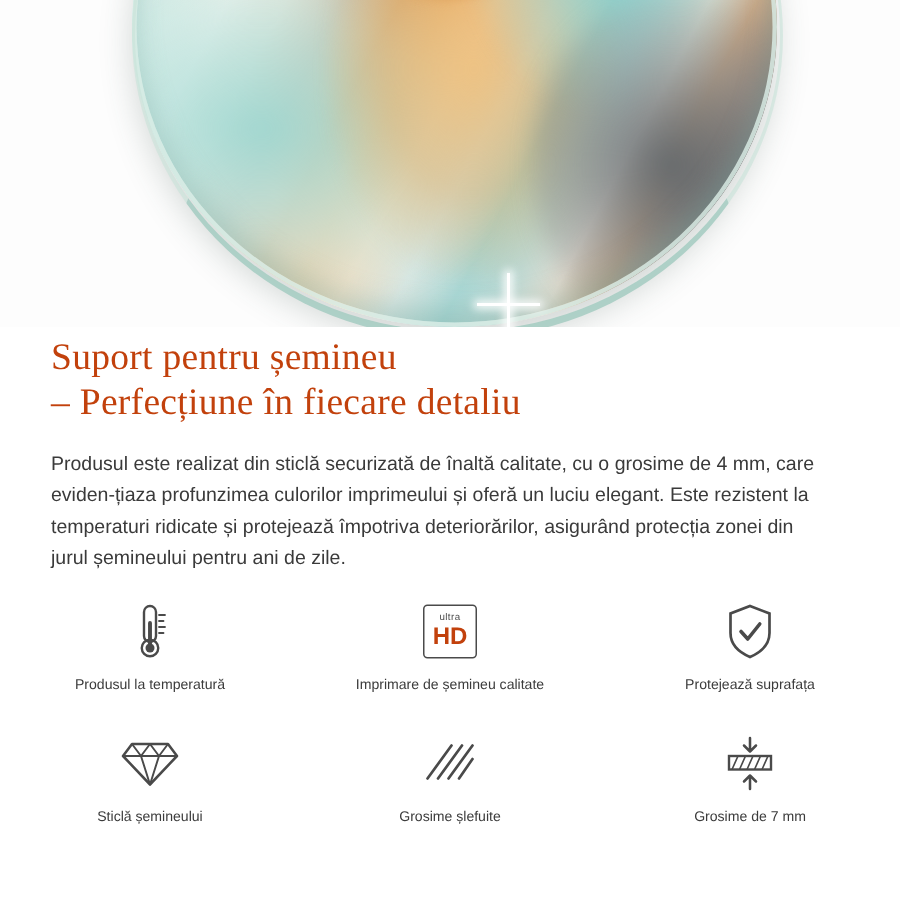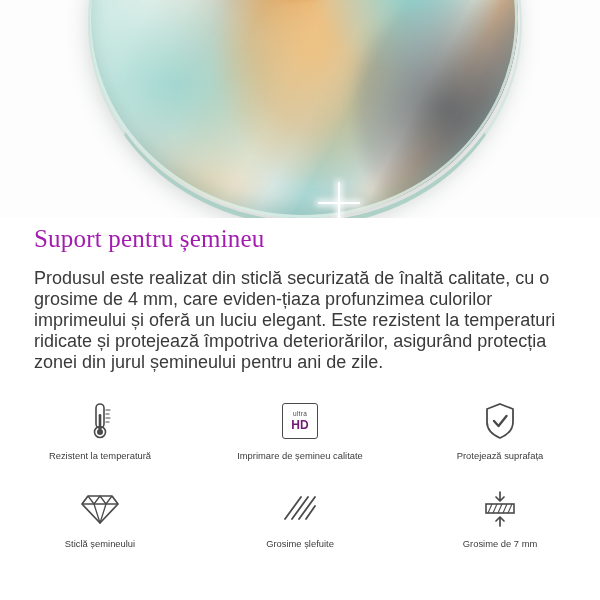--- a/index.html
+++ b/index.html
@@ -161,29 +161,29 @@
     left: 0;
     width: 600px;
   }
   .headline {
     margin: 0 0 0 34px;
     width: 540px;
     font-family: "Liberation Serif", serif;
     font-size: 25px;
     line-height: 30px;
     font-weight: 400;
-    color: #a21caf;
+    color: #c2410c;
     letter-spacing: 0.2px;
   }
   .headline .line2 { display: block; }
 
   .body-copy {
     margin: 14px 0 0 34px;
     width: 522px;
-    font-size: 18px;
+    font-size: 13px;
     line-height: 21px;
     color: #3a3a3a;
   }
 
   
   .features {
     position: absolute;
     top: 398px;
     left: 0;
     width: 600px;
@@ -221,23 +221,23 @@
     justify-content: center;
     line-height: 1;
   }
   .hd-box .ultra {
     font-size: 6.5px;
     letter-spacing: 0.3px;
     color: #4a4a4a;
     margin-bottom: 1px;
   }
   .hd-box .hd {
-    font-size: 12px;
+    font-size: 16px;
     font-weight: bold;
-    color: #701a75;
+    color: #c2410c;
   }
 </style>
 </head>
 <body>
 
 <div class="page">
 
   <div class="hero">
     <div class="plate">
       <div class="swirl1"></div>
@@ -247,37 +247,38 @@
       <div class="gold-vein"></div>
       <div class="rim"></div>
     </div>
     <div class="plate-edge"></div>
     <div class="sparkle"></div>
   </div>
 
   <div class="content">
     <h1 class="headline">
       <span>Suport pentru șemineu</span>
+      <span class="line2">– Perfecțiune în fiecare detaliu</span>
     </h1>
     <p class="body-copy">Produsul este realizat din sticlă securizată de înaltă calitate, cu o grosime de 4 mm, care eviden-țiaza profunzimea culorilor imprimeului și oferă un luciu elegant. Este rezistent la temperaturi ridicate și protejează împotriva deteriorărilor, asigurând protecția zonei din jurul șemineului pentru ani de zile.</p>
   </div>
 
   <div class="features">
 
     <div class="feature">
       <div class="feature-icon">
         <svg width="40" height="42" viewBox="0 0 40 42" fill="none" xmlns="http://www.w3.org/2000/svg">
           <rect x="16" y="4" width="8" height="24" rx="4" stroke="#4a4a4a" stroke-width="1.6"></rect>
           <circle cx="20" cy="32" r="5.5" stroke="#4a4a4a" stroke-width="1.6"></circle>
           <rect x="18.7" y="14" width="2.6" height="17" rx="1.3" fill="#4a4a4a"></rect>
           <circle cx="20" cy="32" r="3" fill="#4a4a4a"></circle>
           <path d="M26 10h4M26 14h3M26 18h4M26 22h3" stroke="#4a4a4a" stroke-width="1.2" stroke-linecap="round"></path>
         </svg>
       </div>
-      <div class="feature-label">Rezistent la temperatură</div>
+      <div class="feature-label">Produsul la temperatură</div>
     </div>
 
     <div class="feature">
       <div class="feature-icon">
         <div class="hd-box">
           <span class="ultra">ultra</span>
           <span class="hd">HD</span>
         </div>
       </div>
       <div class="feature-label">Imprimare de șemineu calitate</div>

